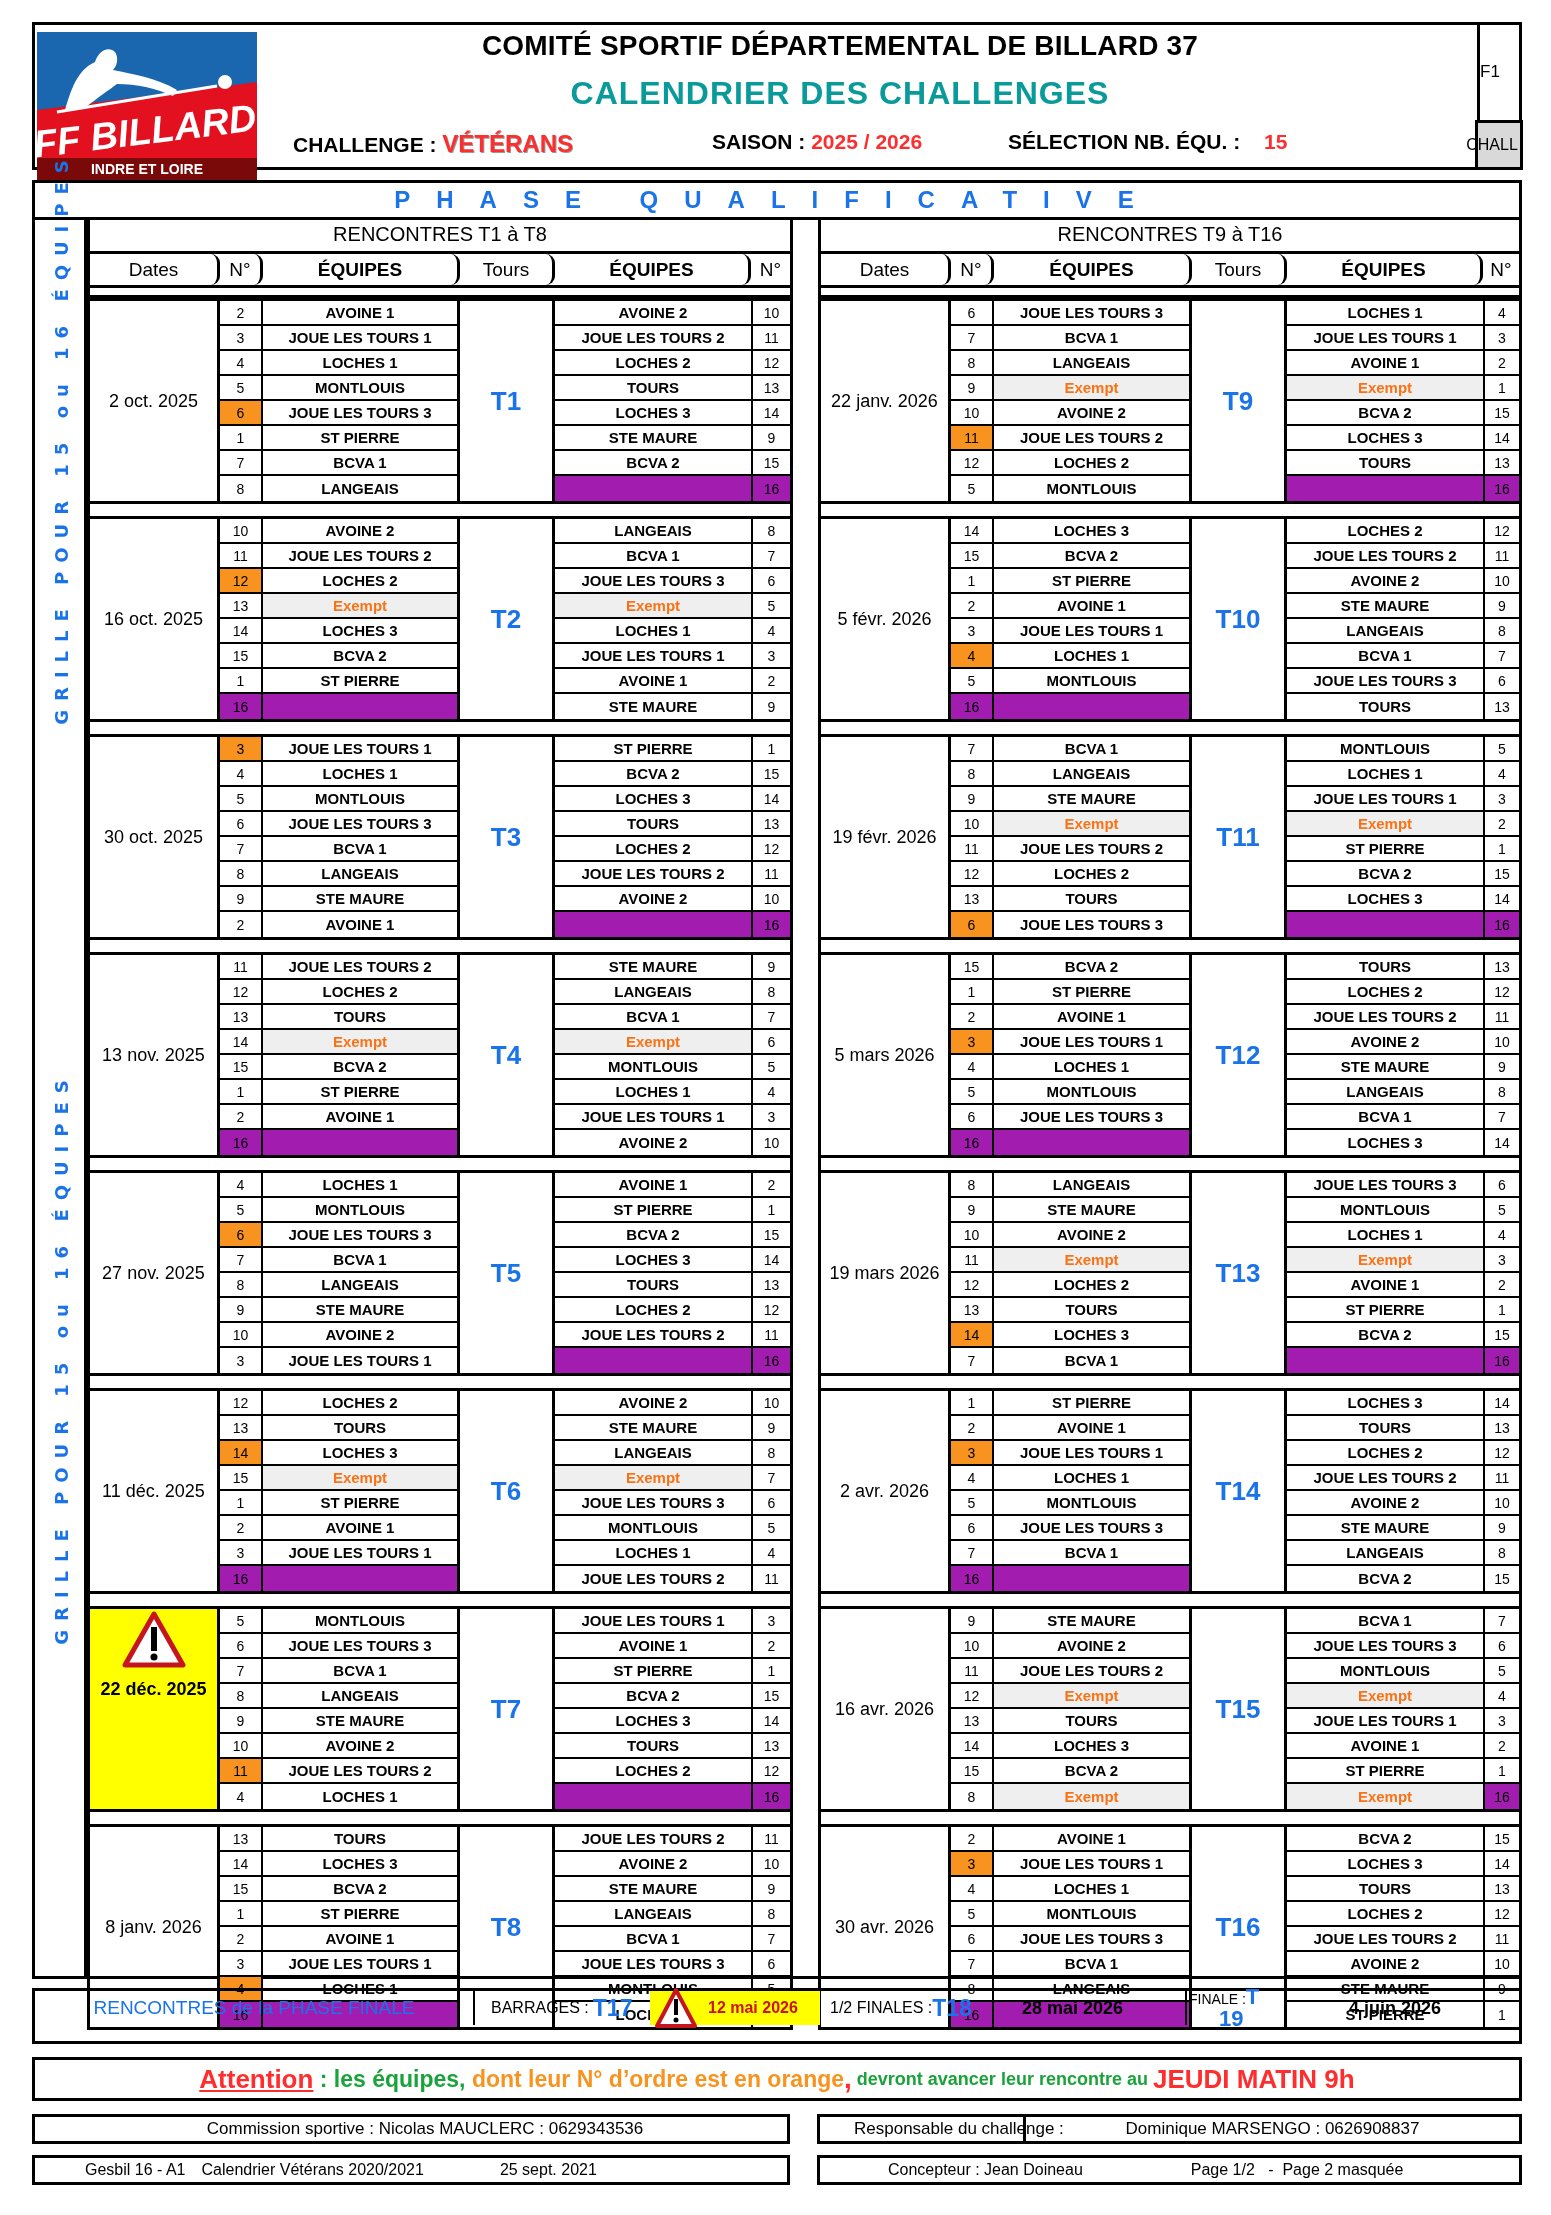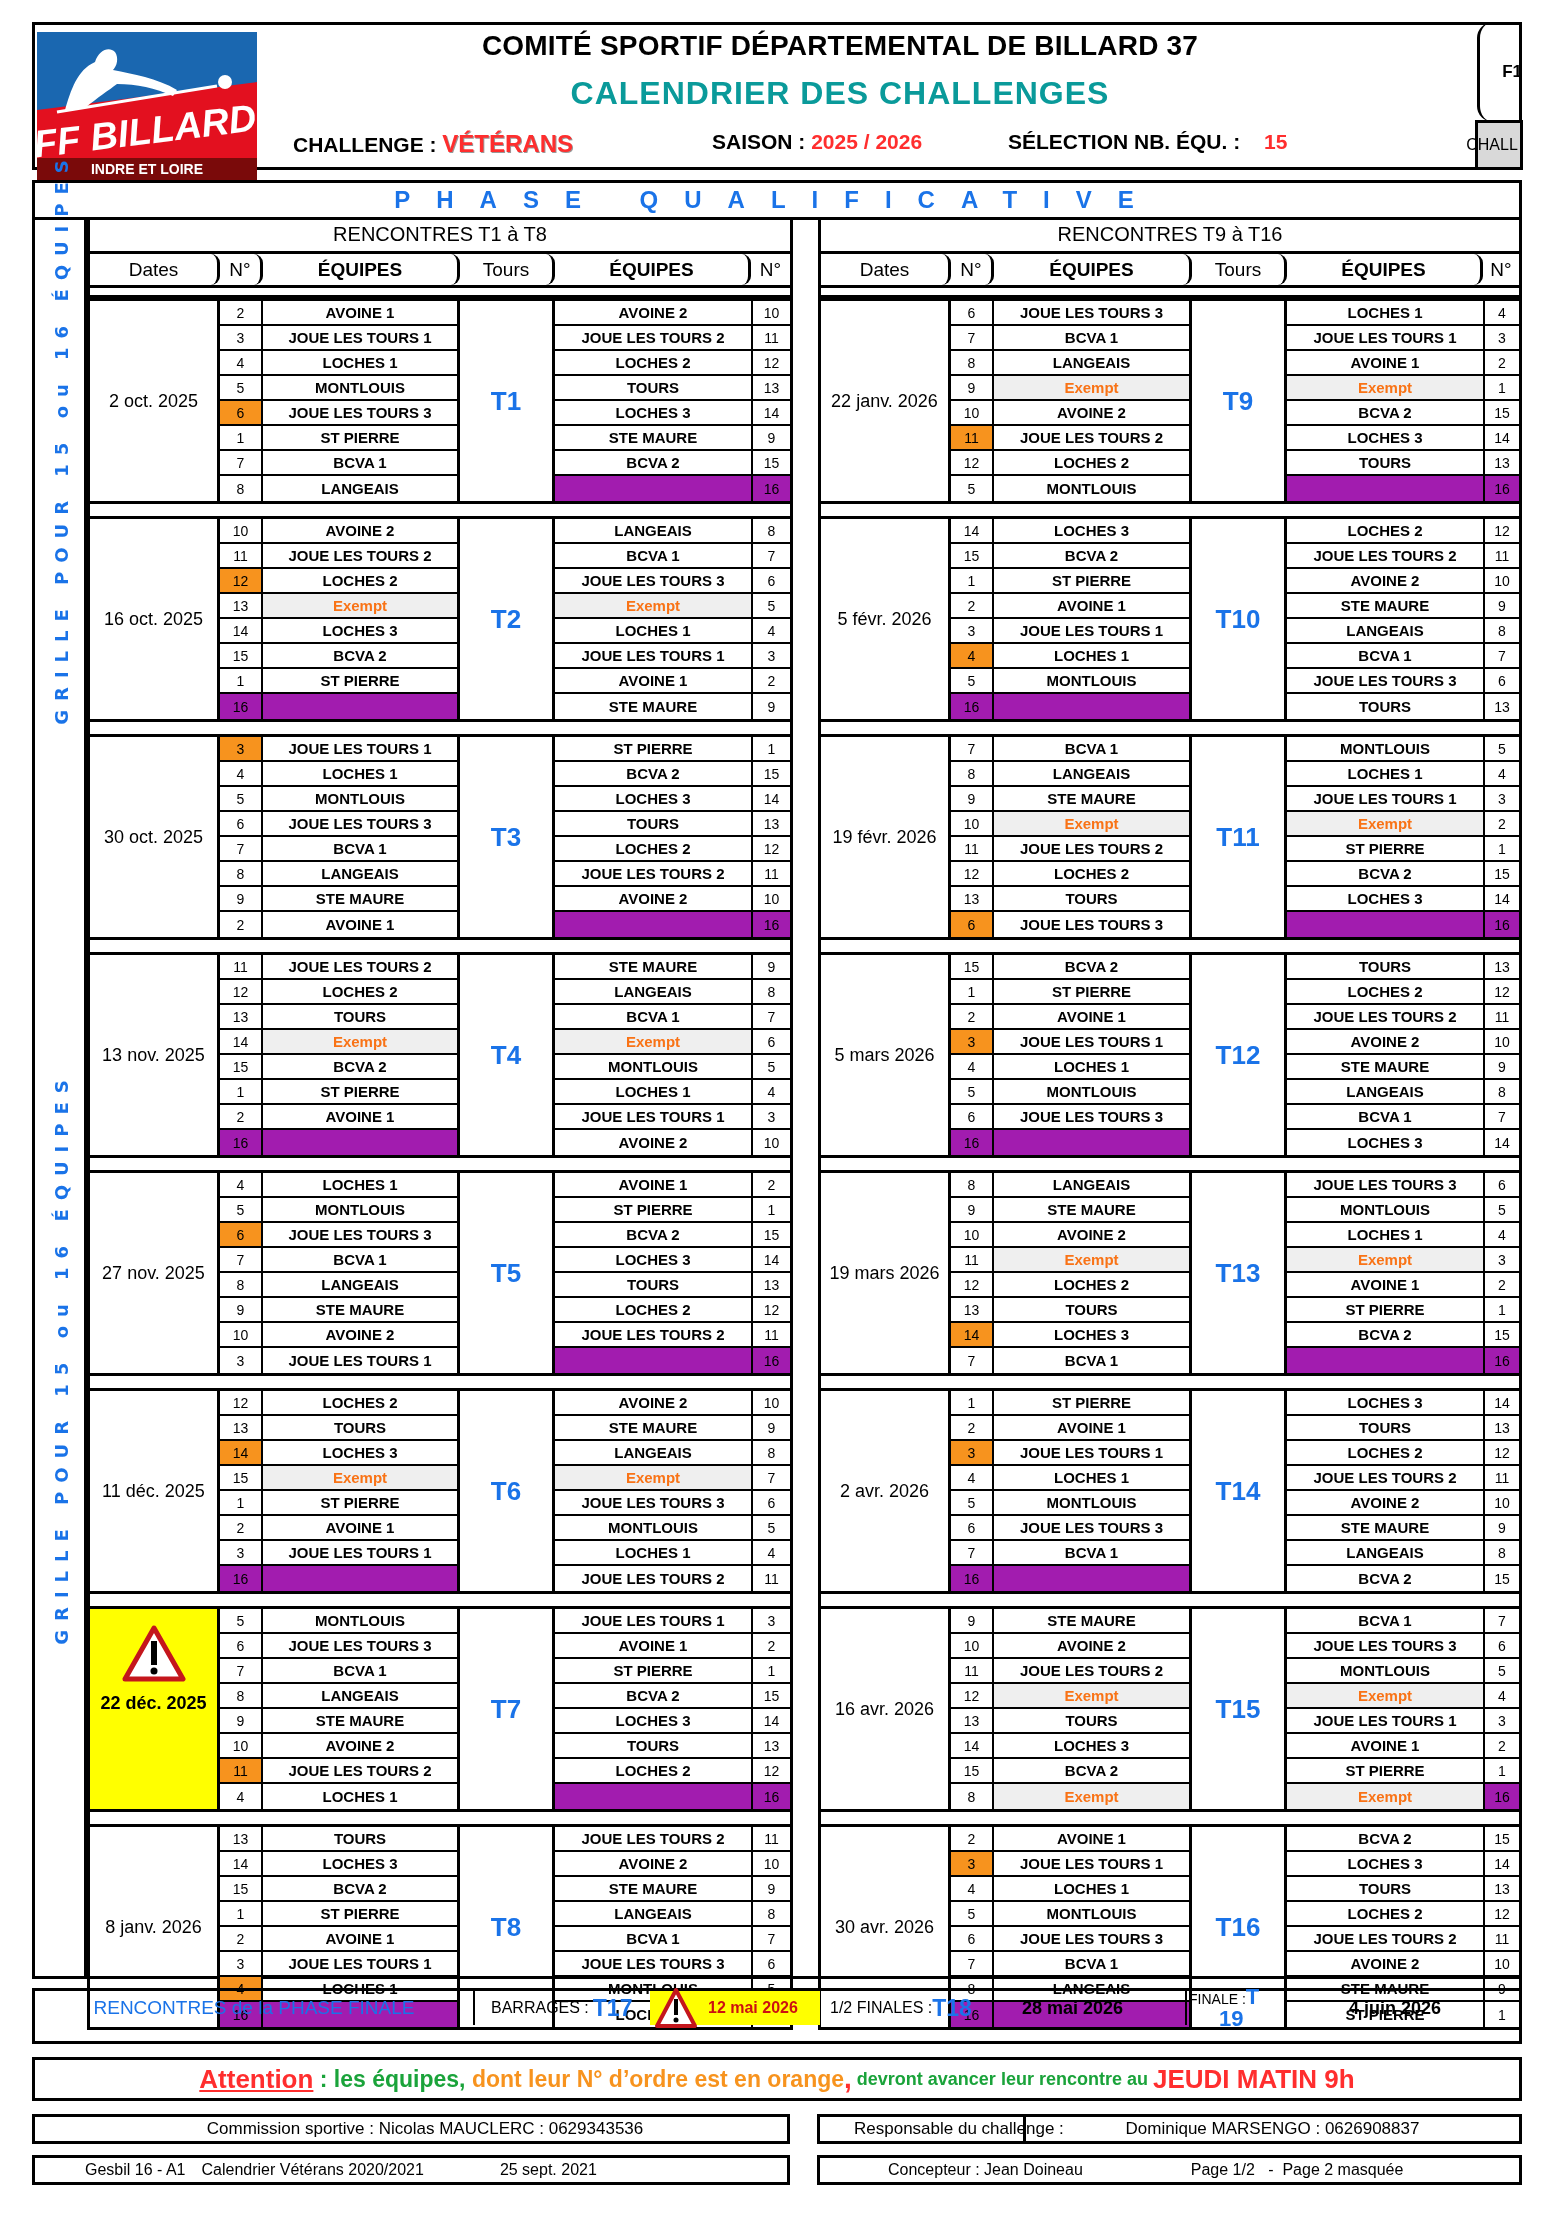--- a/index.html
+++ b/index.html
@@ -7,21 +7,21 @@
   .abs { position: absolute; }
 
   
   .header-frame { left: 32px; top: 22px; width: 1490px; height: 148px; border: 3px solid #000; }
   .logo { left: 37px; top: 32px; width: 220px; height: 148px; overflow: hidden; }
   .logo svg { display: block; }
   .title1 { left: 260px; top: 30px; width: 1160px; text-align: center; font-weight: bold; font-size: 28px; letter-spacing: 0.2px; }
   .title2 { left: 260px; top: 75px; width: 1160px; text-align: center; font-weight: bold; font-size: 32px; color: #0a9a9a; letter-spacing: 1px; }
   .subrow { top: 130px; font-weight: bold; font-size: 21px; white-space: nowrap; }
   .red { color: #ff2e2e; }
-  .f1-box { left: 1477px; top: 22px; width: 45px; height: 100px; border-left: 3px solid #000; display:flex; align-items:center; justify-content:flex-end; font-weight: bold; font-size: 17px; border-radius: 16px; }
+  .f1-box { left: 1477px; top: 22px; width: 45px; height: 100px; border-left: 3px solid #000; display:flex; align-items:center; justify-content:flex-start; font-weight: normal; font-size: 17px; }
   .chall-box { left: 1475px; top: 120px; width: 48px; height: 50px; border: 3px solid #000; background: #d9d9d9; display:flex; align-items:center; justify-content:center; font-size: 16px; overflow: visible; }
   .chall-box span { margin-left: -14px; }
 
   
   .phase-band { left: 32px; top: 180px; width: 1490px; height: 40px; border: 3px solid #000; display:flex; align-items:center; justify-content:center; color: #1a73e8; font-weight: bold; font-size: 24px; letter-spacing: 26px; }
 
   
   .main-frame { left: 32px; top: 218px; width: 1490px; height: 1761px; border: 3px solid #000; border-top: none; }
   .vlabel-col { left: 35px; top: 218px; width: 52px; height: 1758px; border-right: 3px solid #000; }
   .vlabel { position: absolute; left: 26px; transform: translate(-50%, -50%) rotate(-90deg); white-space: nowrap; color: #1a73e8; font-weight: bold; font-size: 18px; letter-spacing: 9px; font-family: "DejaVu Sans", sans-serif; }
@@ -30,21 +30,21 @@
   .half .rencontres { height: 36px; border: 3px solid #000; border-top: none; display:flex; align-items:center; justify-content:center; font-size: 20px; }
   .colhead { display: grid; height: 34px; border: 3px solid #000; border-top: none; }
   .colhead div { display:flex; align-items:center; justify-content:center; font-size: 19px; border-right: 3px solid #000; border-radius: 9px; }
   .colhead div:last-child { border-right: none; }
   .colhead .b { font-weight: bold; }
   .spacer { height: 10px; border-left: 3px solid #000; border-right: 3px solid #000; border-bottom: 3px solid #000; }
 
   .block { position: relative; display: grid; border: 3px solid #000; border-top: 3px solid #000; margin-bottom: 0; }
   .block-gap { height: 12px; border-left: 3px solid #000; border-right: 3px solid #000; }
   .cell-date { display:flex; align-items:center; justify-content:center; font-size: 18px; border-right: 3px solid #000; text-align:center; flex-direction: column; }
-  .cell-date.warn { background: #ffff00; font-weight: bold; justify-content: flex-start; padding-top: 16px; }
+  .cell-date.warn { background: #ffff00; font-weight: bold; justify-content: flex-start; padding-top: 2px; }
   .cell-tour { display:flex; align-items:center; justify-content:center; font-size: 26px; font-weight: bold; color: #1a73e8; border-right: 3px solid #000; }
   .rows { display: flex; flex-direction: column; }
   .row { display: grid; height: 25px; border-bottom: 2px solid #000; }
   .row:last-child { border-bottom: none; }
   .num { display:flex; align-items:center; justify-content:center; font-size: 14px; border-right: 2px solid #000; }
   .team { display:flex; align-items:center; justify-content:center; font-size: 15px; font-weight: bold; border-right: 3px solid #000; white-space: nowrap; }
   .num.orange { background: #f7931e; }
   .num.grey, .team.grey { background: #a21caf; }
   .team.exempt { background: #efefef; color: #f97316; }
   .rows.right .num { border-right: none; border-left: 2px solid #000; }

